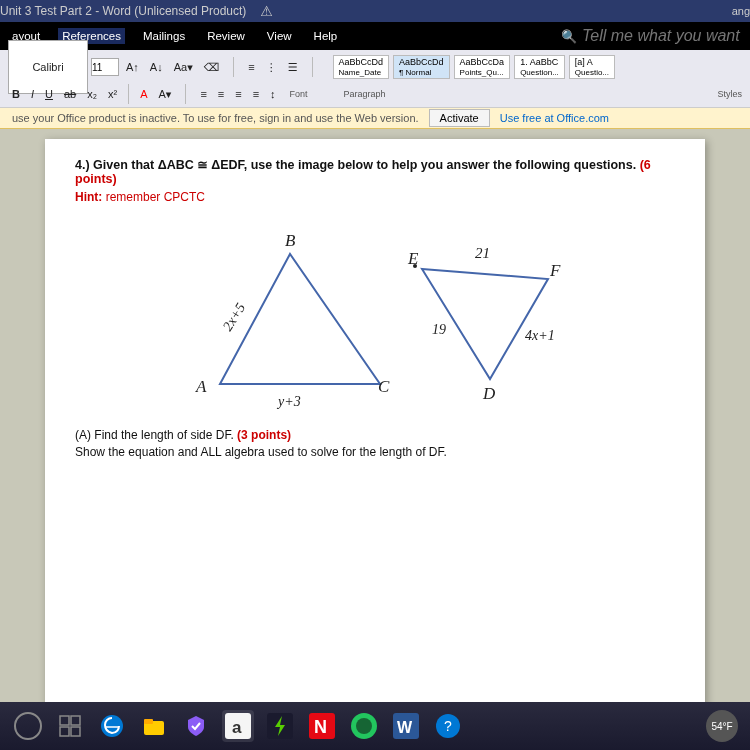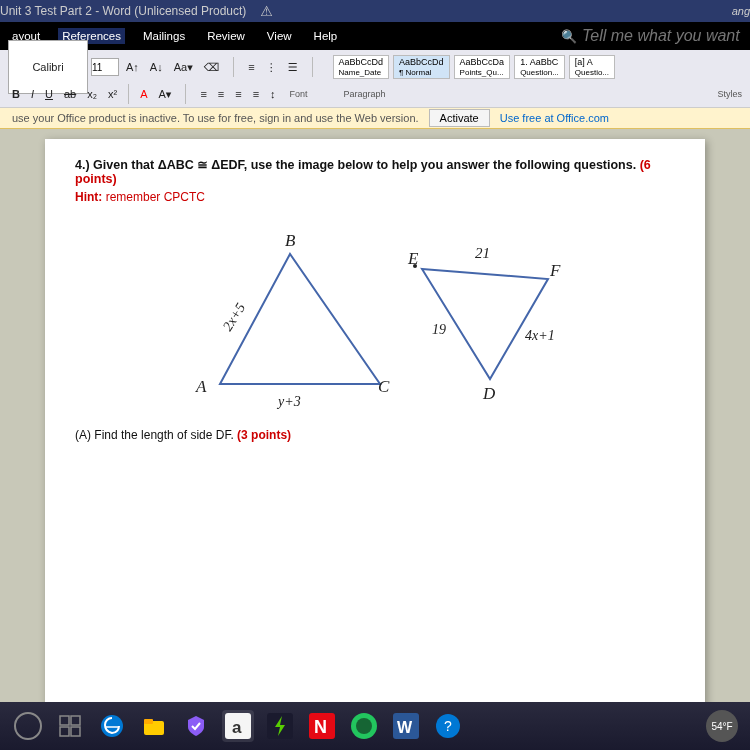--- a/index.html
+++ b/index.html
@@ -254,21 +254,21 @@
     .ribbon-divider {
       width: 1px; height: 20px; background: #bbb; margin: 0 4px;
     }
   </style>
 </head>
 <body>
 
 <div class="title-bar">
   <span>Unit 3 Test Part 2 - Word (Unlicensed Product)</span>
   <span class="warn-icon">⚠</span>
-  <span style="margin-left:auto;color:#ccc;font-size:11px;font-style:italic;">ang</span>
+  <span style="margin-left:auto;color:#ccc;font-size:11px;">ang</span>
 </div>
 
 <div class="menu-bar">
   <div class="menu-item">ayout</div>
   <div class="menu-item active">References</div>
   <div class="menu-item">Mailings</div>
   <div class="menu-item">Review</div>
   <div class="menu-item">View</div>
   <div class="menu-item">Help</div>
   <div class="tell-me">
@@ -375,20 +375,21 @@
 
         <circle cx="255" cy="52" r="2" fill="#222"></circle>
       </svg>
     </div>
 
     <div class="part-a">
       <span>(A)</span>
       <span>Find the length of side DF.</span>
       <span class="points">(3 points)</span>
     </div>
+    <div class="part-a-sub">Show the equation and ALL algebra used to solve for the length of DF.</div>
 
   </div>
 </div>
 
 <div class="taskbar">
 
   <div class="taskbar-icon">
     <div class="search-circle"></div>
   </div>
 

